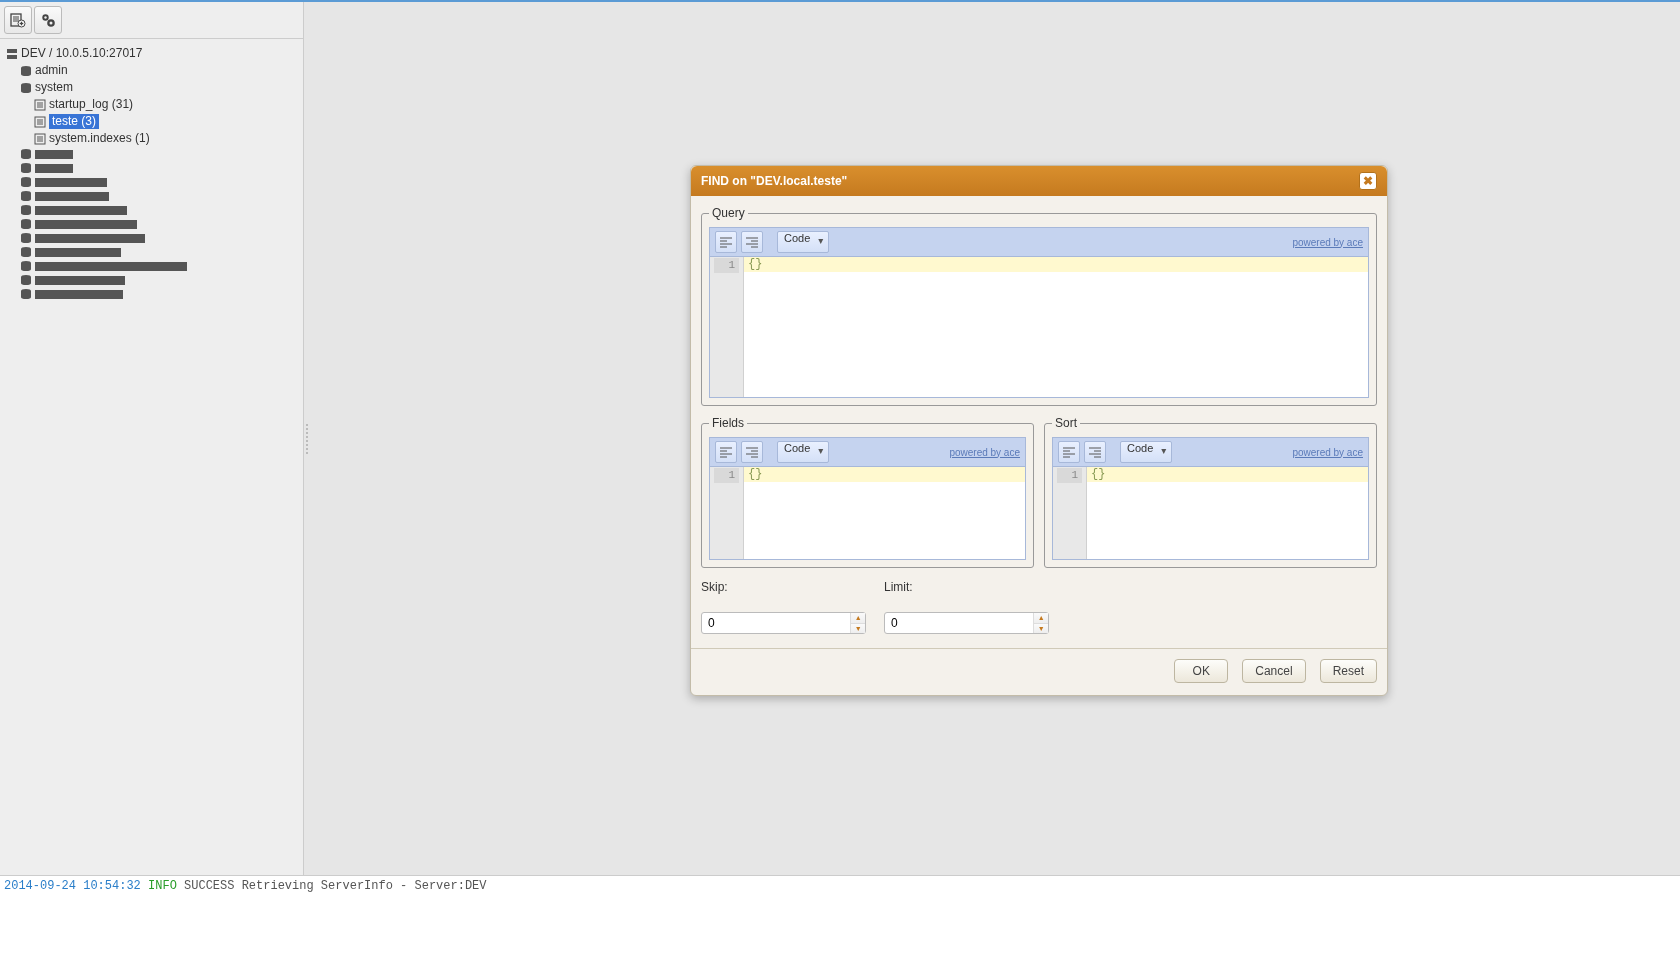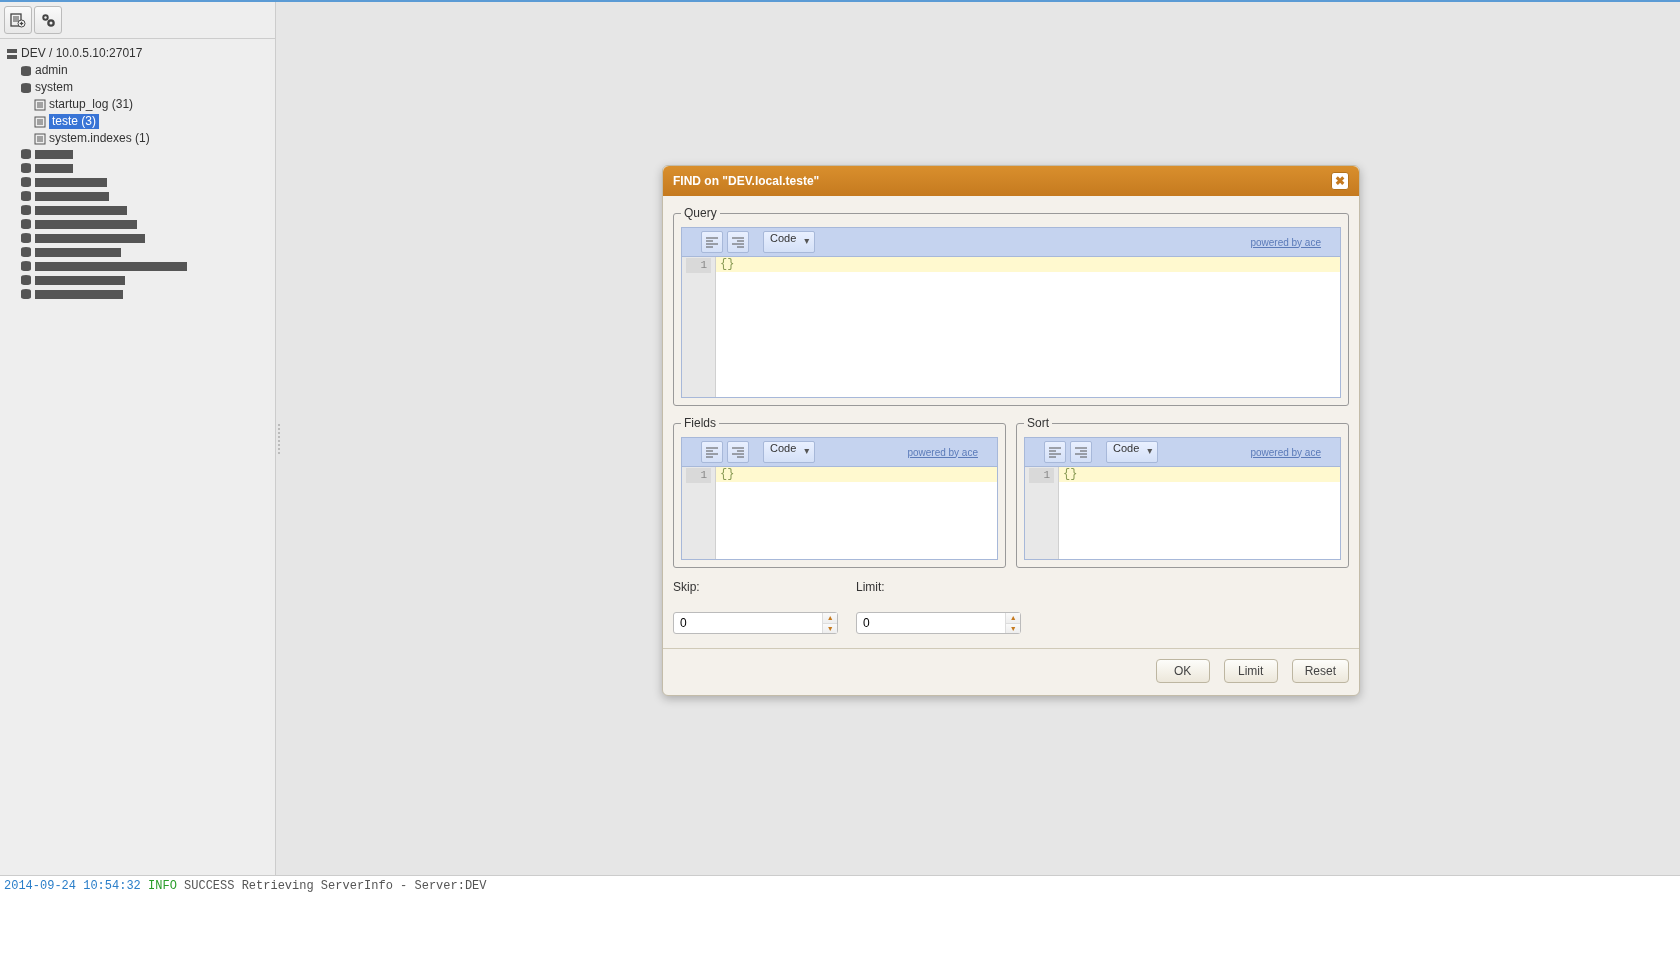--- a/index.html
+++ b/index.html
@@ -18,21 +18,21 @@
     flex-direction: column;
     height: 100%;
     border-top: 2px solid #5b9bd5;
   }
   .main-row {
     display: flex;
     flex: 1;
     min-height: 0;
   }
   .sidebar {
-    width: 276px;
+    width: 304px;
     background: #eeeeee;
     border-right: 1px solid #ccc;
     display: flex;
     flex-direction: column;
     position: relative;
   }
   .splitter {
     width: 6px;
     background: #e6e6e6;
     cursor: col-resize;
@@ -162,21 +162,21 @@
   }
   .editor-box {
     border:1px solid #a7b8d9;
   }
   .editor-toolbar {
     background:#c5d3ef;
     border-bottom:1px solid #a7b8d9;
     display:flex;
     align-items:center;
     gap:4px;
-    padding:3px 19px;
+    padding:3px 5px;
   }
   .etb-btn {
     width:22px;height:22px;
     border:1px solid #a7b8d9;
     background:linear-gradient(#e9f0ff,#d4e0f7);
     border-radius:2px;
     cursor:pointer;
     display:flex;align-items:center;justify-content:center;
   }
   .etb-select {
@@ -631,21 +631,21 @@
                   <div>▲</div>
                   <div>▼</div>
                 </div>
               </div>
             </div>
           </div>
 
           <hr class="dlg-sep">
           <div class="dlg-actions">
             <button class="btn">OK</button>
-            <button class="btn">Limit</button>
+            <button class="btn">Cancel</button>
             <button class="btn">Reset</button>
           </div>
         </div>
       </div>
     </div>
   </div>
 
   <div class="console" id="console-area"><div><span class="ts">2014-09-24 10:54:32</span> <span class="lvl">INFO</span> <span class="msg">SUCCESS Retrieving ServerInfo - Server:DEV</span></div></div>
 </div>
 

